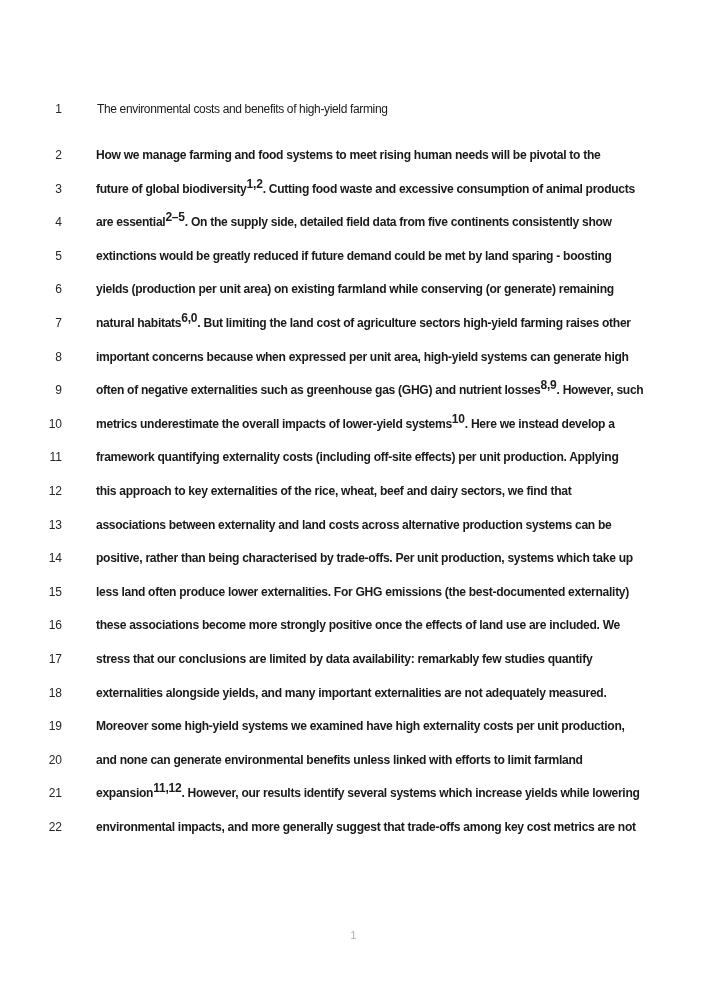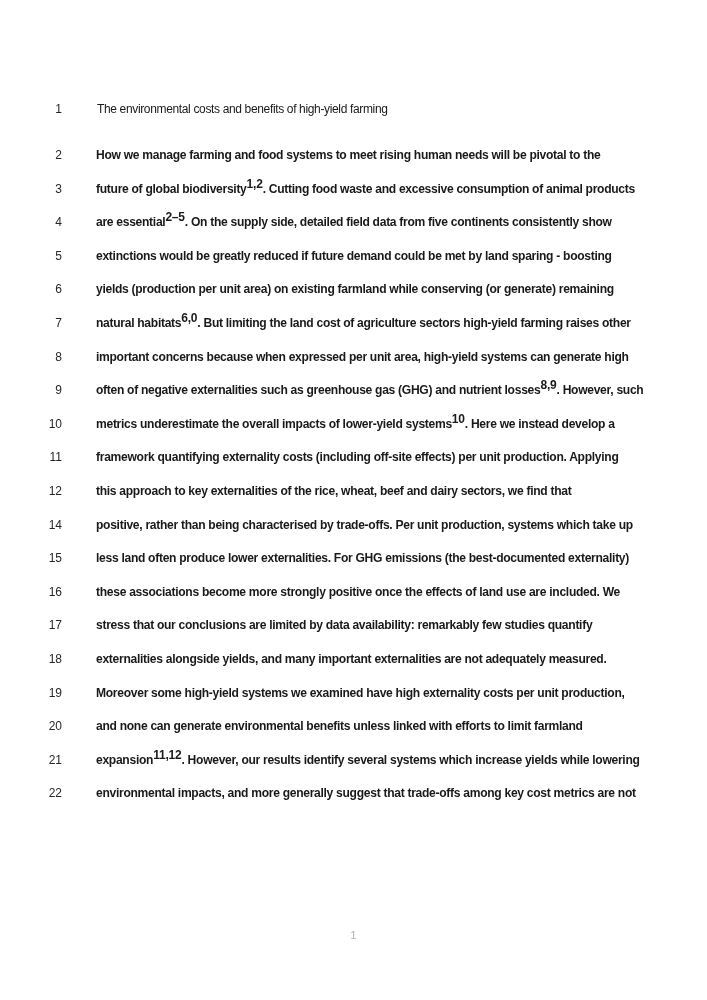--- a/index.html
+++ b/index.html
@@ -130,20 +130,24 @@
       </div>
       <div class="line-row">
         <span class="num">11</span>
         <p class="line-text"><span>framework quantifying externality costs (including off-site effects) per unit production. Applying</span></p>
       </div>
       <div class="line-row">
         <span class="num">12</span>
         <p class="line-text"><span>this approach to key externalities of the rice, wheat, beef and dairy sectors, we find that</span></p>
       </div>
       <div class="line-row">
+        <span class="num">13</span>
+        <p class="line-text"><span>associations between externality and land costs across alternative production systems can be</span></p>
+      </div>
+      <div class="line-row">
         <span class="num">14</span>
         <p class="line-text"><span>positive, rather than being characterised by trade-offs. Per unit production, systems which take up</span></p>
       </div>
       <div class="line-row">
         <span class="num">15</span>
         <p class="line-text"><span>less land often produce lower externalities. For GHG emissions (the best-documented externality)</span></p>
       </div>
       <div class="line-row">
         <span class="num">16</span>
         <p class="line-text"><span>these associations become more strongly positive once the effects of land use are included. We</span></p>

